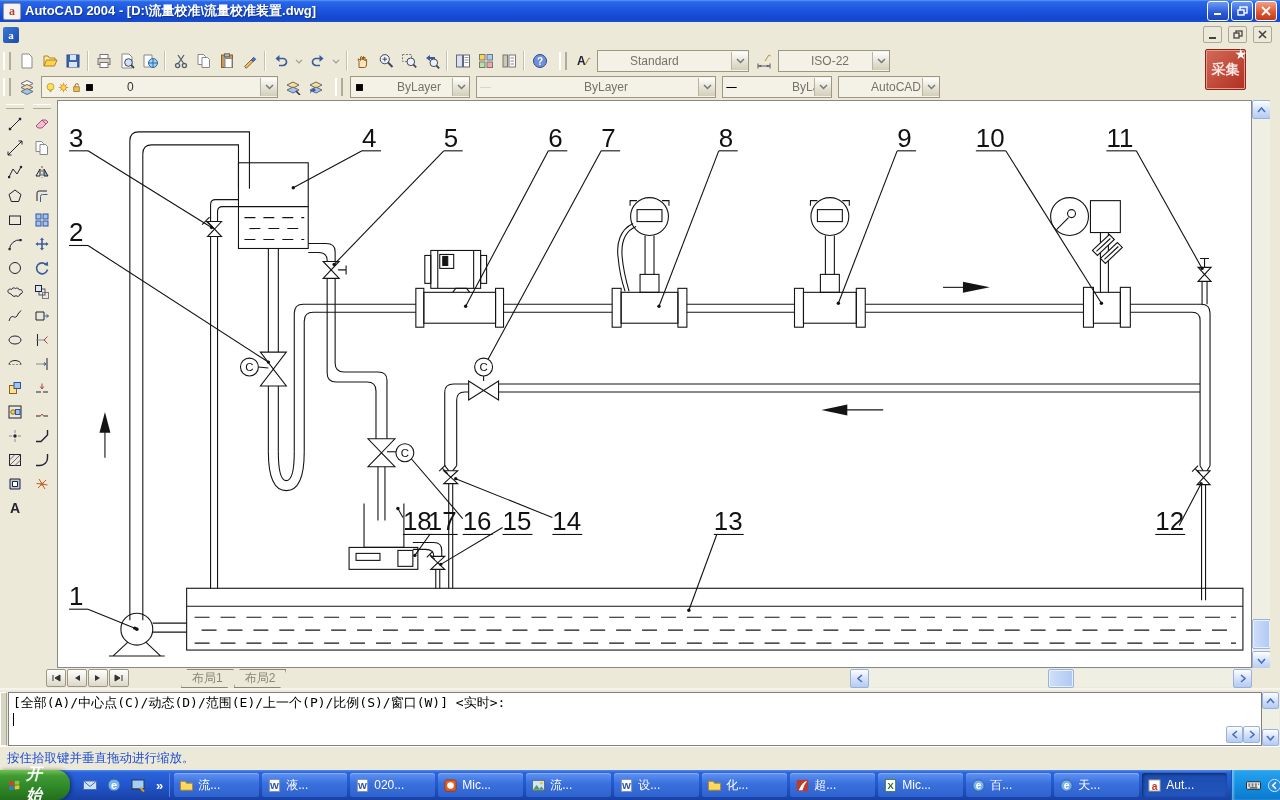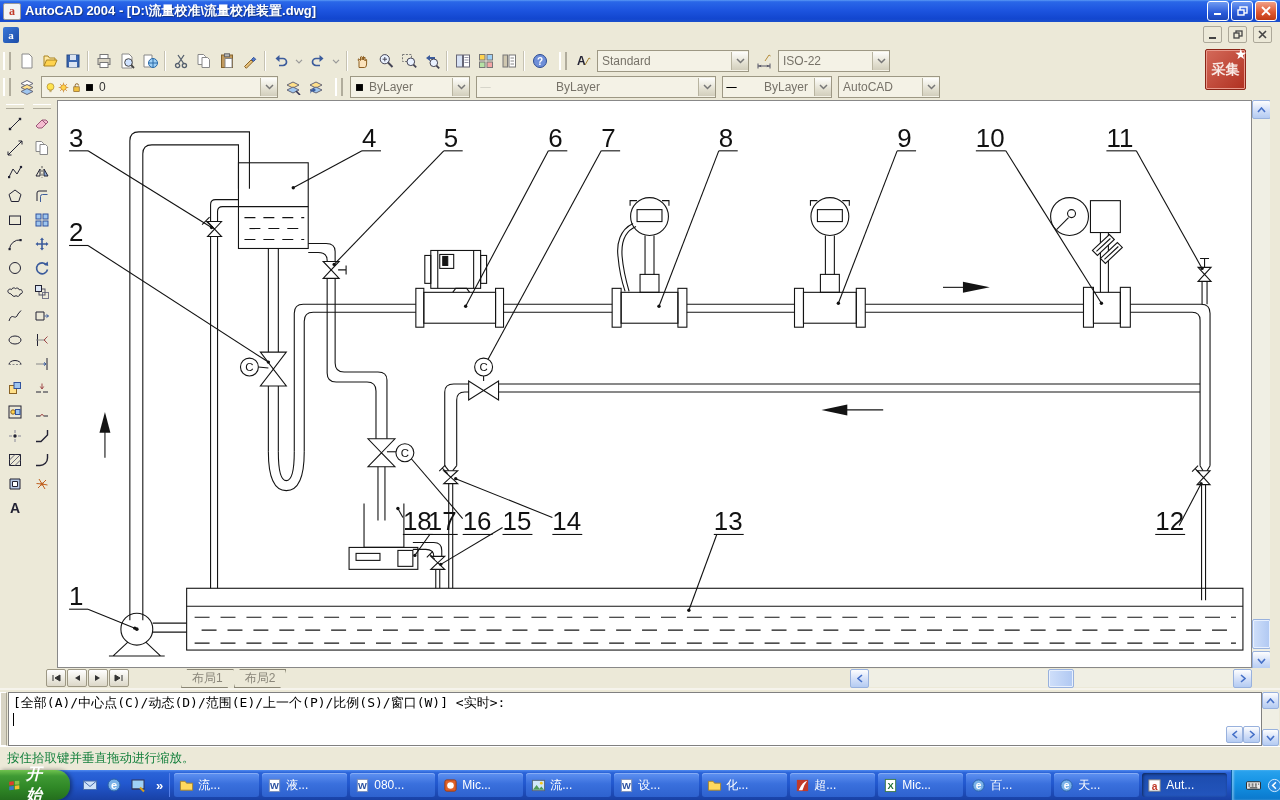--- a/index.html
+++ b/index.html
@@ -31,21 +31,21 @@
   
   .toolrow{position:absolute;left:0;width:1280px;background:#ECE9D8;display:flex;align-items:center;}
   #toolrow1{top:47px;height:27px;border-bottom:1px solid #e0dccb;}
   #toolrow2{top:74px;height:26px;border-bottom:1px solid #b8b4a4;}
   .grip{width:4px;height:18px;margin:0 4px 0 3px;border-left:2px solid #fff;border-right:2px solid #b0ac9c;}
   .tbtn{width:21px;height:21px;display:inline-flex;align-items:center;justify-content:center;border:1px solid transparent;border-radius:2px;}
   .tbtn svg{width:16px;height:16px;display:block;}
   .tbtn.drop{width:12px;}
   .tsep{width:0;height:20px;border-left:1px solid #c6c2b2;border-right:1px solid #fff;margin:0 3px;display:inline-block;}
   .combo{height:20px;background:#f4f2e6;border:1px solid #9d9884;display:flex;align-items:center;font-size:12px;color:#767268;margin:0 3px;}
-  .combo .ctext{flex:1;padding:0 4px;white-space:nowrap;overflow:hidden;}
+  .combo .ctext{flex:1;padding:0 16px;white-space:nowrap;overflow:hidden;margin-left:16px;}
   .combo .carrow{width:16px;height:18px;background:linear-gradient(180deg,#fdfdfb,#e4e1d2 60%,#d2cebc);
     border-left:1px solid #b8b4a0;display:flex;align-items:center;justify-content:center;}
   .combo .mini{display:flex;gap:2px;padding-left:3px;align-items:center;}
   .combo .mini svg{width:11px;height:11px;display:block;}
   #badge{position:absolute;right:34px;top:49px;width:39px;height:39px;background:linear-gradient(135deg,#d46a5a,#b03020);
     border:1px solid #8a2416;border-radius:2px;color:#f8e8e4;display:flex;align-items:center;justify-content:center;
     font-size:14px;font-weight:bold;box-shadow:inset 0 0 0 1px #e89a8c;}
   #badge:after{content:"★";color:#fff;position:absolute;right:-2px;top:-4px;font-size:14px;}
   
   #workspace{position:absolute;left:0;top:100px;width:1280px;height:568px;background:#ECE9D8;}
@@ -76,21 +76,21 @@
   
   #cmd{position:absolute;left:0;top:688px;width:1280px;height:58px;background:#ECE9D8;border-top:2px solid #f6f4ec;box-sizing:border-box;}
   #cmdgrip{position:absolute;left:0;top:2px;width:7px;height:54px;background:#d8d4c4;border:1px solid #fff;border-right-color:#a8a494;box-sizing:border-box;}
   #cmdtext{position:absolute;left:8px;top:2px;width:1254px;height:54px;background:#fff;border:1px solid #808080;box-sizing:border-box;
     font-family:"DejaVu Sans Mono","Liberation Mono",monospace;font-size:13px;line-height:17px;color:#000;padding:1px 4px;overflow:hidden;}
   #cmdvsb{position:absolute;left:1262px;top:2px;width:17px;height:54px;background:#f0efe4;}
   .caret{display:inline-block;width:1px;height:13px;background:#000;vertical-align:-2px;}
   #cmdhsb{position:absolute;right:20px;bottom:3px;display:flex;gap:0px;}
   
   #statusbar{position:absolute;left:0;top:746px;width:1280px;height:24px;background:#ECE9D8;border-top:1px solid #fff;
-    display:flex;align-items:center;font-size:12.5px;color:#15803d;padding-left:7px;box-sizing:border-box;}
+    display:flex;align-items:center;font-size:12.5px;color:#1d4ed8;padding-left:7px;box-sizing:border-box;}
   
   #taskbar{position:absolute;left:0;top:770px;width:1280px;height:30px;
     background:linear-gradient(180deg,#4f8af0 0%,#2a63d8 9%,#2258cf 45%,#1941a5 100%);display:flex;align-items:center;}
   #startbtn{height:30px;padding:0 22px 0 8px;display:flex;align-items:center;gap:5px;
     background:linear-gradient(180deg,#6fc24f 0%,#3f9a34 20%,#2f8726 60%,#246e1d 100%);
     border-radius:0 14px 14px 0;box-shadow:2px 0 4px rgba(0,0,0,.4);color:#fff;font-size:16px;font-weight:bold;font-style:italic;}
   #quicklaunch{display:flex;align-items:center;gap:4px;padding:0 6px 0 10px;}
   .ql{width:20px;height:20px;display:flex;align-items:center;justify-content:center;}
   .ql svg{width:16px;height:16px;}
   #qlchev{color:#fff;font-size:13px;font-weight:bold;padding:0 2px;}
@@ -1128,21 +1128,21 @@
             <rect x="2.5" y="1.5" width="11" height="13" fill="#fff" stroke="#7a8db8"></rect>
             <text x="8" y="12" text-anchor="middle" font-size="10" font-weight="bold" fill="#2a50a0">W</text>
           </svg>
           <span>液...</span>
         </div>
         <div class="tkb">
           <svg viewBox="0 0 16 16">
             <rect x="2.5" y="1.5" width="11" height="13" fill="#fff" stroke="#7a8db8"></rect>
             <text x="8" y="12" text-anchor="middle" font-size="10" font-weight="bold" fill="#2a50a0">W</text>
           </svg>
-          <span>080...</span>
+          <span>020...</span>
         </div>
         <div class="tkb">
           <svg viewBox="0 0 16 16">
             <rect x="2" y="2" width="12" height="12" rx="2" fill="#e06028" stroke="#9c3a10"></rect>
             <circle cx="8" cy="8" r="3.5" fill="#fff"></circle>
           </svg>
           <span>Mic...</span>
         </div>
         <div class="tkb">
           <svg viewBox="0 0 16 16">

